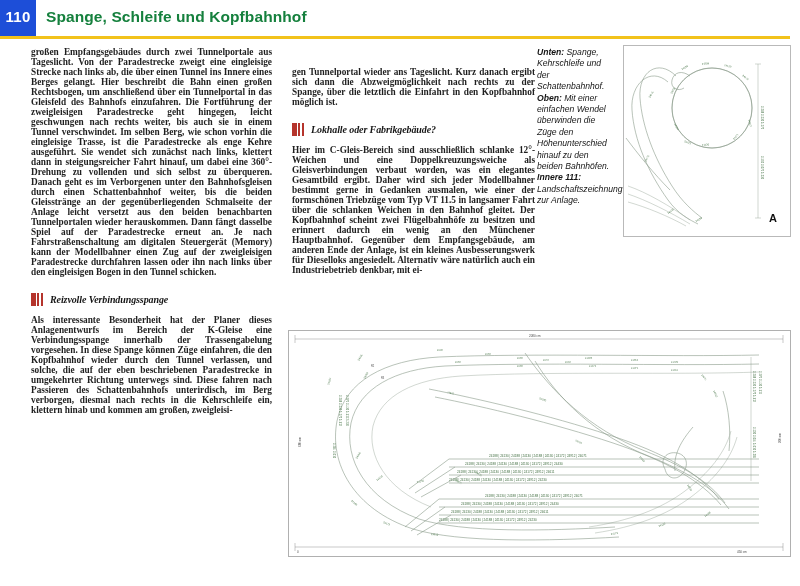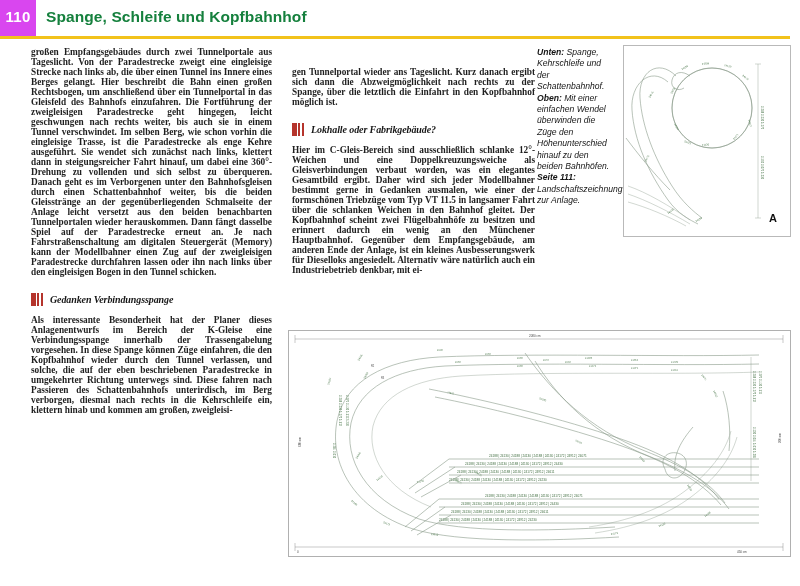--- a/index.html
+++ b/index.html
@@ -23,21 +23,21 @@
     top: 0;
     width: 800px;
     height: 40px;
   }
   .page-number-box {
     position: absolute;
     left: 0;
     top: 0;
     width: 36px;
     height: 36px;
-    background: #d946ef;
+    background: #1d4ed8;
   }
   .page-number-box .num {
     position: absolute;
     left: 0;
     top: 8px;
     width: 36px;
     text-align: center;
     color: #ffffff;
     font-family: "Liberation Sans", sans-serif;
     font-weight: bold;
@@ -226,21 +226,21 @@
 
 <div class="col col-left">
   <p>großen Empfangsgebäudes durch zwei Tunnelportale aus Tageslicht. Von der Paradestrecke zweigt eine eingleisige Strecke nach links ab, die über einen Tunnel ins Innere eines Berges gelangt. Hier beschreibt die Bahn einen großen Rechtsbogen, um anschließend über ein Tunnelportal in das Gleisfeld des Bahnhofs einzufahren. Die Fortführung der zweigleisigen Paradestrecke geht hingegen, leicht geschwungen nach rechts weiter, bis auch sie in einem Tunnel verschwindet. Im selben Berg, wie schon vorhin die eingleisige Trasse, ist die Paradestrecke als enge Kehre ausgeführt. Sie wendet sich zunächst nach links, klettert dann in steigungsreicher Fahrt hinauf, um dabei eine 360°-Drehung zu vollenden und sich selbst zu überqueren. Danach geht es im Verborgenen unter den Bahnhofsgleisen durch einen Schattenbahnhof weiter, bis die beiden Gleisstränge an der gegenüberliegenden Schmalseite der Anlage leicht versetzt aus den beiden benachbarten Tunnelportalen wieder herauskommen. Dann fängt dasselbe Spiel auf der Paradestrecke erneut an. Je nach Fahrstraßenschaltung am digitalen Steuergerät (Memory) kann der Modellbahner einen Zug auf der zweigleisigen Paradestrecke durchfahren lassen oder ihn nach links über den eingleisigen Bogen in den Tunnel schicken.</p>
 
   <div class="section-heading">
     <span class="bars">
         <i class="b1"></i>
         <i class="b2"></i>
         <i class="b3"></i>
       </span>
-    <span class="htext">Gedanken Verbindungsspange</span>
+    <span class="htext">Reizvolle Verbindungsspange</span>
   </div>
 
   <p>Als interessante Besonderheit hat der Planer dieses Anlagenentwurfs im Bereich der K-Gleise eine Verbindungsspange innerhalb der Trassengabelung vorgesehen. In diese Spange können Züge einfahren, die den Kopfbahnhof wieder durch den Tunnel verlassen, und solche, die auf der eben beschriebenen Paradestrecke in umgekehrter Richtung unterwegs sind. Diese fahren nach Passieren des Schattenbahnhofs unterirdisch, im Berg verborgen, diesmal nach rechts in die Kehrschleife ein, klettern hinab und kommen am großen, zweigleisi-</p>
 </div>
 
 <div class="col col-mid">
   <p>gen Tunnelportal wieder ans Tageslicht. Kurz danach ergibt sich dann die Abzweigmöglichkeit nach rechts zu der Spange, über die letztlich die Einfahrt in den Kopfbahnhof möglich ist.</p>
 
   <div class="section-heading">
     <span class="bars">
@@ -250,21 +250,21 @@
       </span>
     <span class="htext">Lokhalle oder Fabrikgebäude?</span>
   </div>
 
   <p>Hier im C-Gleis-Bereich sind ausschließlich schlanke 12°-Weichen und eine Doppelkreuzungsweiche als Gleisverbindungen verbaut worden, was ein elegantes Gesamtbild ergibt. Daher wird sich jeder Modellbahner bestimmt gerne in Gedanken ausmalen, wie einer der formschönen Triebzüge vom Typ VT 11.5 in langsamer Fahrt über die schlanken Weichen in den Bahnhof gleitet. Der Kopfbahnhof scheint zwei Flügelbahnhöfe zu besitzen und erinnert dadurch ein wenig an den Münchener Hauptbahnhof. Gegenüber dem Empfangsgebäude, am anderen Ende der Anlage, ist ein kleines Ausbesserungswerk für Dieselloks angesiedelt. Alternativ wäre natürlich auch ein Industriebetrieb denkbar, mit ei-</p>
 </div>
 
 <div class="caption-col">
   <p><b>Unten:</b><span> Spange, Kehrschleife und der Schattenbahnhof.</span></p>
   <p><b>Oben:</b><span> Mit einer einfachen Wendel überwinden die Züge den Höhenunterschied hinauf zu den beiden Bahnhöfen.</span></p>
-  <p><b>Seite 111:</b><span> Landschaftszeichnung zur Anlage.</span></p>
+  <p><b>Innere 111:</b><span> Landschaftszeichnung zur Anlage.</span></p>
 </div>
 
 <div class="figure-a">
   <svg viewBox="0 0 166 190" width="166" height="190">
 
     <g>
       <circle class="trk" cx="88" cy="62" r="40"></circle>
       <path class="trk" d="M 48 62 C 48 40 66 22 88 22 C 110 22 128 40 128 62 C 128 84 110 102 88 102 C 66 102 48 84 48 62"></path>
       <path class="trk" d="M 52 30 C 34 12 14 26 16 52 C 18 80 30 112 48 140 C 58 156 70 166 78 172"></path>
       <path class="trk" d="M 44 36 C 26 20 6 38 8 64 C 10 94 24 126 44 154 C 54 168 66 174 74 178"></path>

